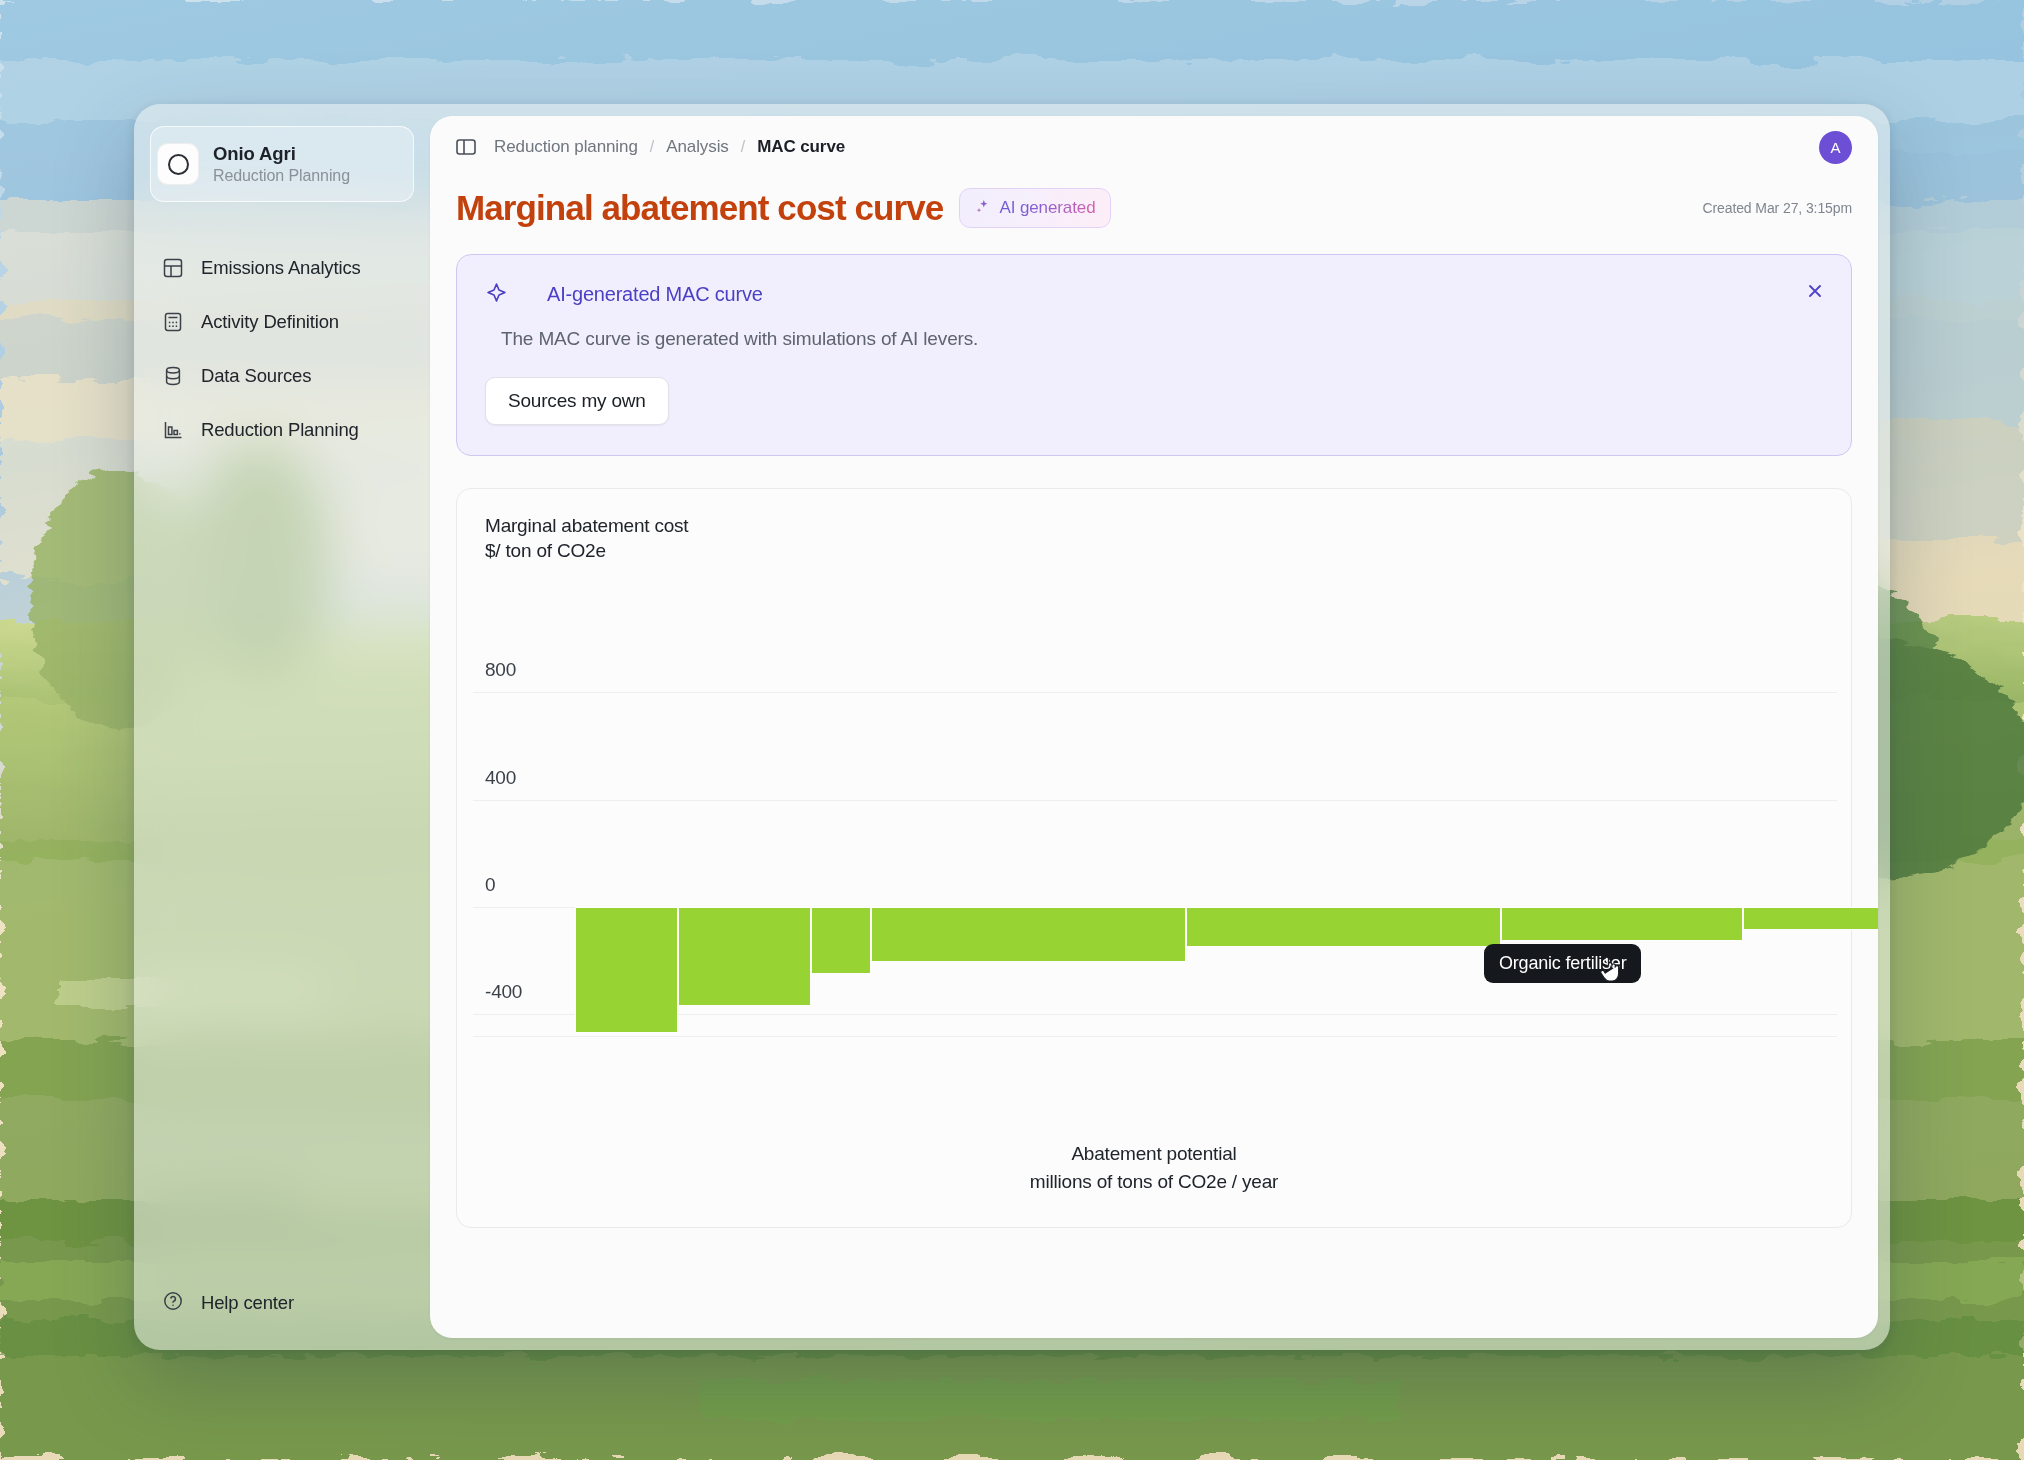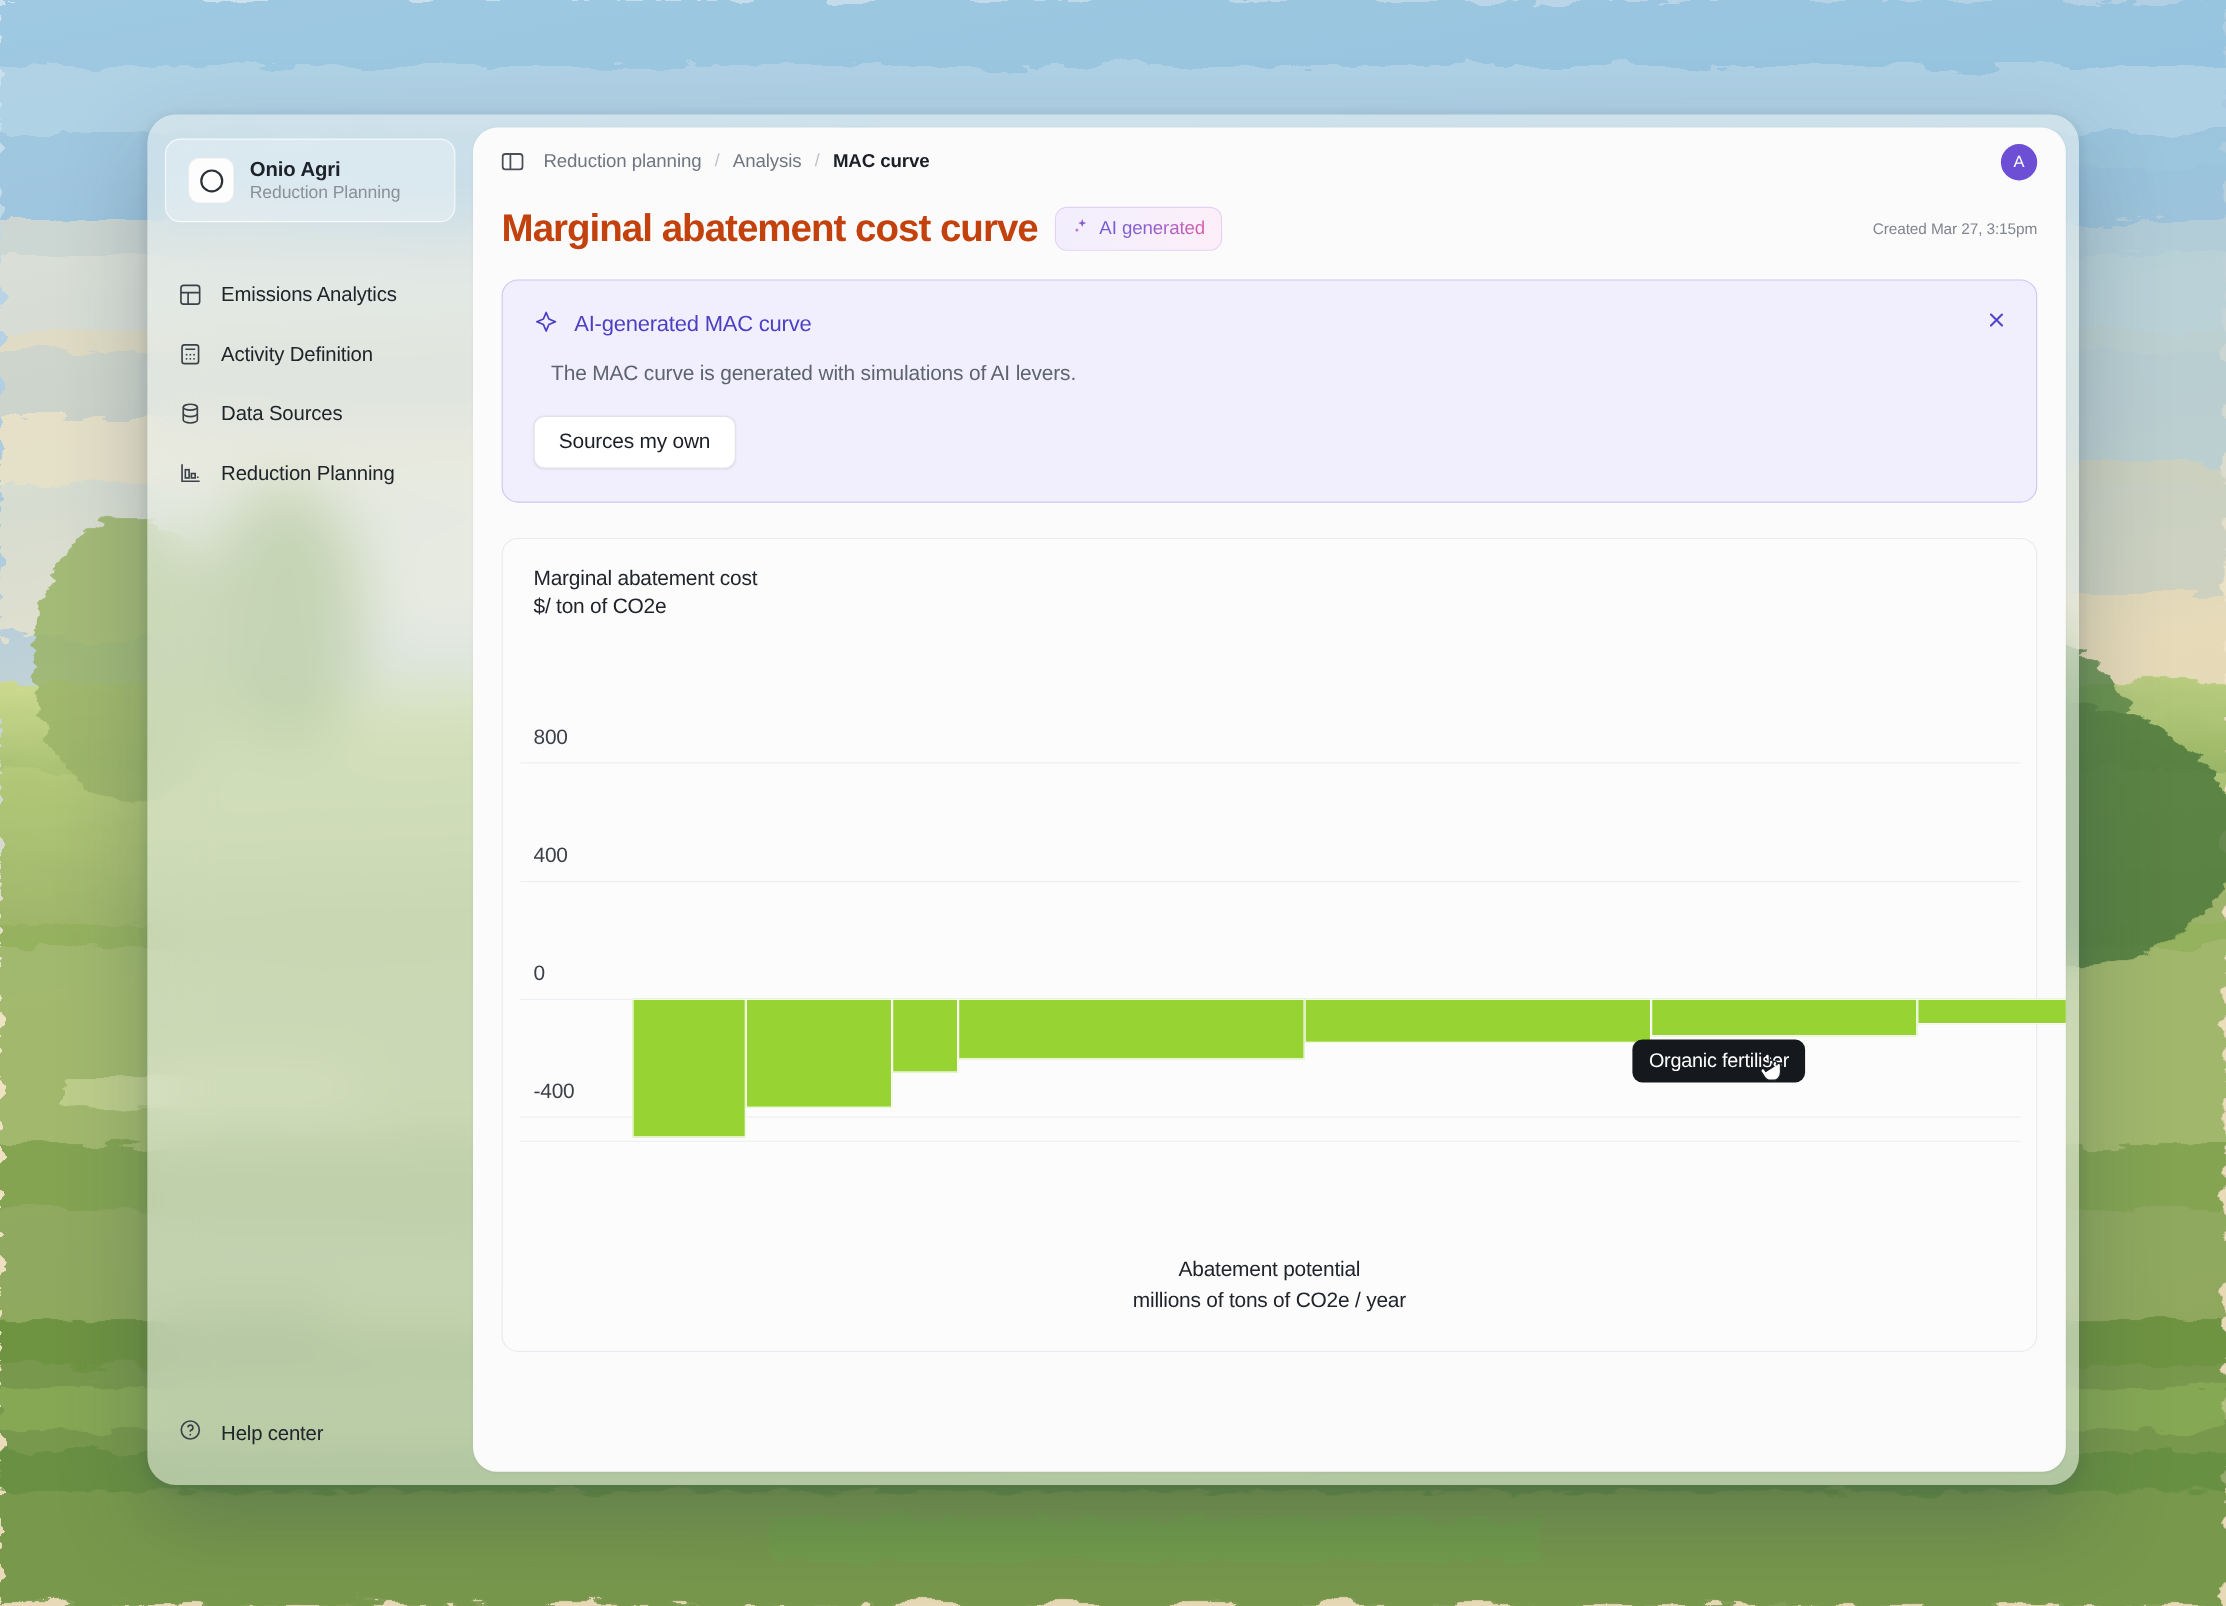--- a/index.html
+++ b/index.html
@@ -36,21 +36,21 @@
     padding: 18px 0 0 0;
     display: flex; flex-direction: column;
   }
   .org-card {
     margin: 4px 16px 0 16px;
     height: 76px;
     border-radius: 14px;
     border: 1px solid rgba(255,255,255,0.75);
     background: rgba(255,255,255,0.30);
     display: flex; align-items: center;
-    padding: 0 20px;
+    padding: 0 6px;
     gap: 14px;
   }
   .org-logo {
     width: 42px; height: 42px; border-radius: 11px;
     background: #fdfdfd;
     border: 1px solid rgba(0,0,0,0.06);
     display: flex; align-items: center; justify-content: center;
     flex: 0 0 42px;
   }
   .org-logo .ring {
@@ -130,21 +130,21 @@
   
   #ai-banner {
     margin: 26px 26px 0 26px;
     border: 1px solid #cfc6f3;
     background: #f1effd;
     border-radius: 15px;
     padding: 26px 28px 30px 28px;
     position: relative;
   }
   .banner-head { display: flex; align-items: center; gap: 14px; }
-  .banner-title { font-size: 20px; color: #4b3fc4; font-weight: 500; letter-spacing: -0.2px; }
+  .banner-title { font-size: 20px; color: #4b3fc4; font-weight: 500; letter-spacing: -0.2px; margin-left: 25px; }
   .banner-body { margin-top: 20px; font-size: 19px; color: #5e646d; letter-spacing: -0.15px; margin-left: 16px; }
   .banner-btn {
     margin-top: 27px;
     height: 48px; padding: 0 22px;
     background: #ffffff;
     border: 1px solid #dfe2e7;
     border-radius: 10px;
     font-family: inherit; font-size: 19px; color: #1b1f26;
     letter-spacing: -0.2px;
     box-shadow: 0 1px 2px rgba(20,25,40,0.06);

